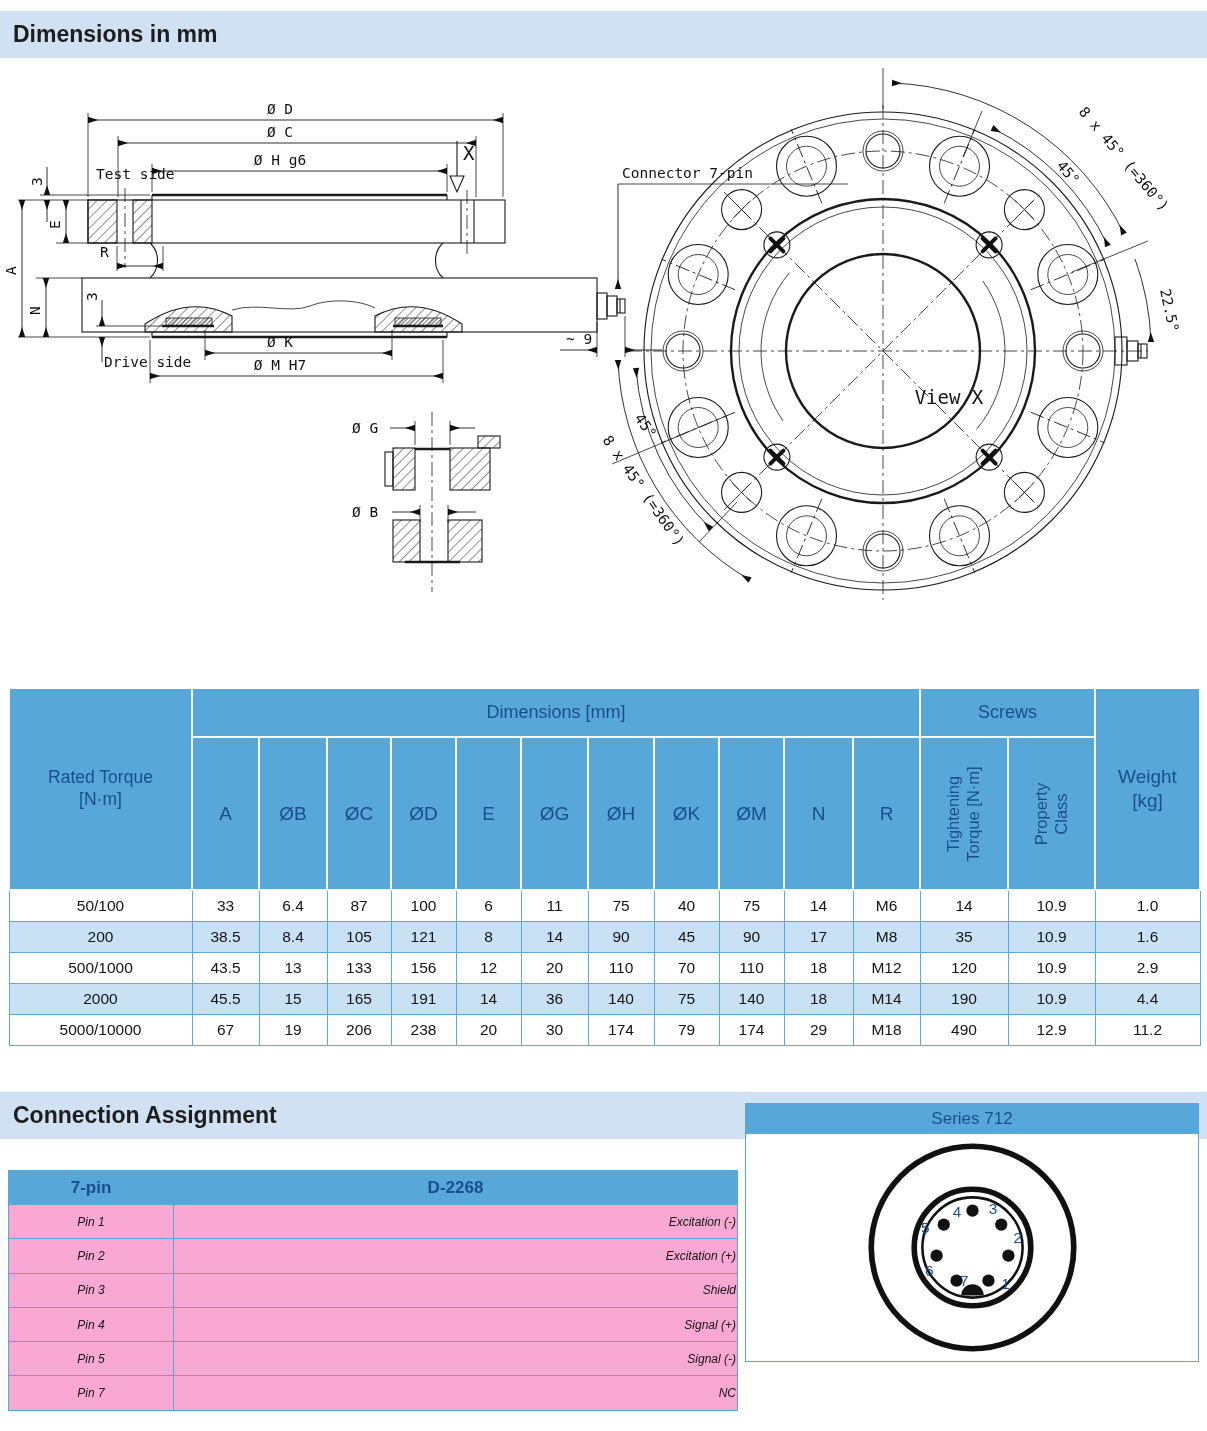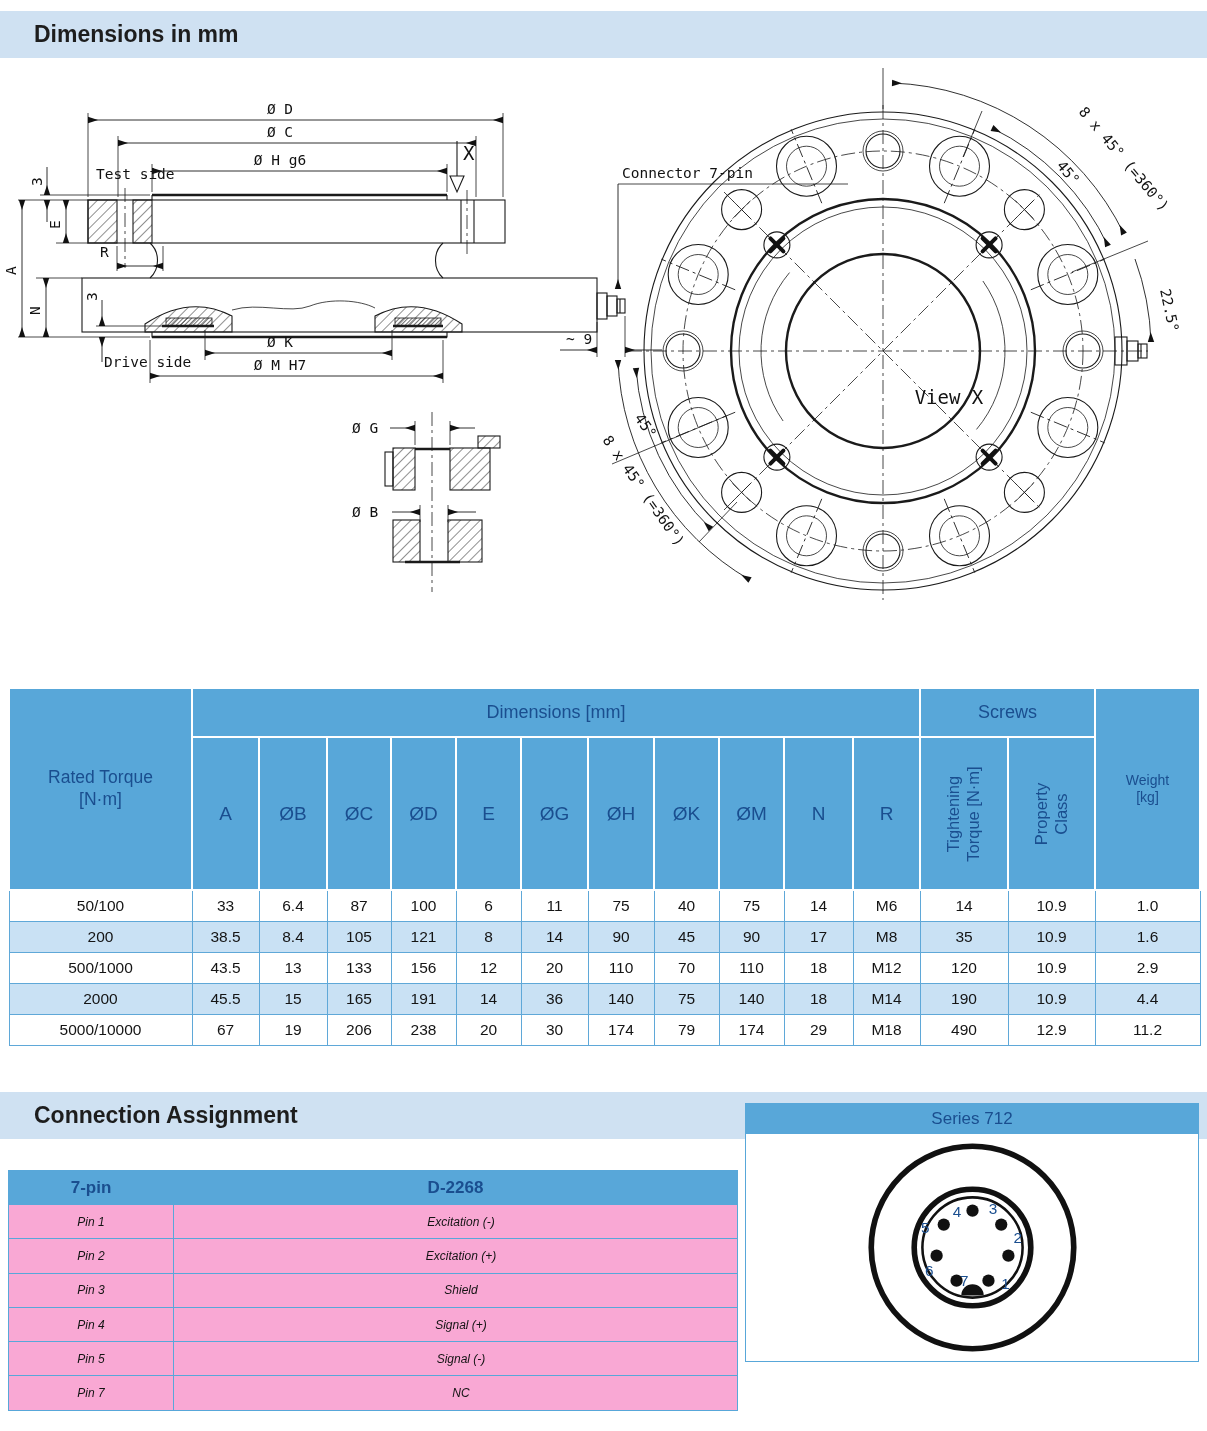--- a/index.html
+++ b/index.html
@@ -1,19 +1,19 @@
 <!DOCTYPE html>
 <html><head>
 <meta charset="utf-8">
 <style>
   html,body{margin:0;padding:0;background:#fff;}
   .page{position:relative;width:1207px;height:1431px;background:#fff;overflow:hidden;
         font-family:"Liberation Sans", sans-serif;color:#1a1a1a;}
   .band{position:absolute;left:0;width:1207px;height:47px;background:#cfe1f2;}
-  .band .bt{font-size:23px;font-weight:bold;color:#1d1d1d;padding-left:2px;line-height:47px;margin-left:32px;}
+  .band .bt{font-size:23px;font-weight:bold;color:#1d1d1d;padding-left:13px;line-height:47px;}
   #band1{top:11px;}
   #band2{top:1092px;}
 
   
   #dwg{position:absolute;left:0;top:0;width:1207px;height:680px;}
   .s{stroke:#1a1a1a;fill:none;stroke-width:1.1;}
   .s2{stroke:#1a1a1a;fill:none;stroke-width:2.4;}
   .thin{stroke:#1a1a1a;fill:none;stroke-width:0.8;}
   .cl{stroke:#1a1a1a;fill:none;stroke-width:0.8;stroke-dasharray:14 4 3 4;}
   .dim{stroke:#1a1a1a;fill:none;stroke-width:0.9;}
@@ -21,35 +21,35 @@
   .hat2{fill:url(#hatch2);stroke:#1a1a1a;stroke-width:0.8;}
   text.tl{font-family:"DejaVu Sans Mono", monospace;font-size:14.5px;fill:#111;}
   text.tlb{font-family:"DejaVu Sans Mono", monospace;font-size:19px;fill:#111;}
 
   
   #dimtbl{position:absolute;left:8px;top:687px;border-collapse:collapse;table-layout:fixed;}
   #dimtbl th{background:#58a7d9;color:#1a4e8f;font-weight:normal;border:2px solid #fff;}
   #dimtbl .grp{height:49px;font-size:18px;}
   #dimtbl .rated{font-size:17.5px;white-space:pre-line;line-height:1.25;}
   #dimtbl .letters th{height:149px;font-size:19px;}
-  #dimtbl .weight{font-size:14px;white-space:pre-line;line-height:1.25;}
+  #dimtbl .weight{font-size:19px;white-space:pre-line;line-height:1.25;}
   #dimtbl th.vert{position:relative;}
   #dimtbl .rot{position:absolute;left:50%;top:50%;transform:translate(-50%,-50%) rotate(-90deg);
                width:150px;text-align:center;white-space:pre-line;font-size:16.5px;line-height:1.2;}
   #dimtbl td{height:28px;text-align:center;font-size:15.5px;color:#141414;
              border-left:1.4px solid #5fa8d8;border-right:1.4px solid #5fa8d8;
              border-top:1.6px solid #5fa8d8;border-bottom:1.6px solid #5fa8d8;background:#fff;}
   #dimtbl tbody tr:nth-child(even) td{background:#c9e1f4;}
 
   
   #pintbl{position:absolute;left:8px;top:1170px;border-collapse:collapse;table-layout:fixed;width:729px;}
   #pintbl th{background:#58a7d9;color:#1a4e8f;font-weight:bold;font-size:17px;height:31px;border:1.6px solid #58a7d9;}
   #pintbl td{height:31.3px;background:#f9a8d4;font-size:12px;color:#141414;border:1.6px solid #58a7d9;font-style:italic;}
   #pintbl td.pc{text-align:center;}
-  #pintbl td.dc{text-align:center;padding-left:12px;}
+  #pintbl td.dc{text-align:right;padding-left:12px;}
   #seriesbox{position:absolute;left:745px;top:1103px;width:454px;height:315px;}
   #seriesbox .shead{height:31px;background:#58a7d9;color:#1a4e8f;font-size:17px;
                     display:flex;align-items:center;justify-content:center;border:1.6px solid #58a7d9;box-sizing:border-box;}
   #seriesbox .sbody{height:228px;border:1.6px solid #58a7d9;border-top:none;box-sizing:border-box;
                     display:flex;align-items:center;justify-content:center;background:#fff;overflow:hidden;}
   .pinnum{font-family:"Liberation Sans", sans-serif;font-size:15px;fill:#1a4e8f;}
 </style>
 </head>
 <body>
 

